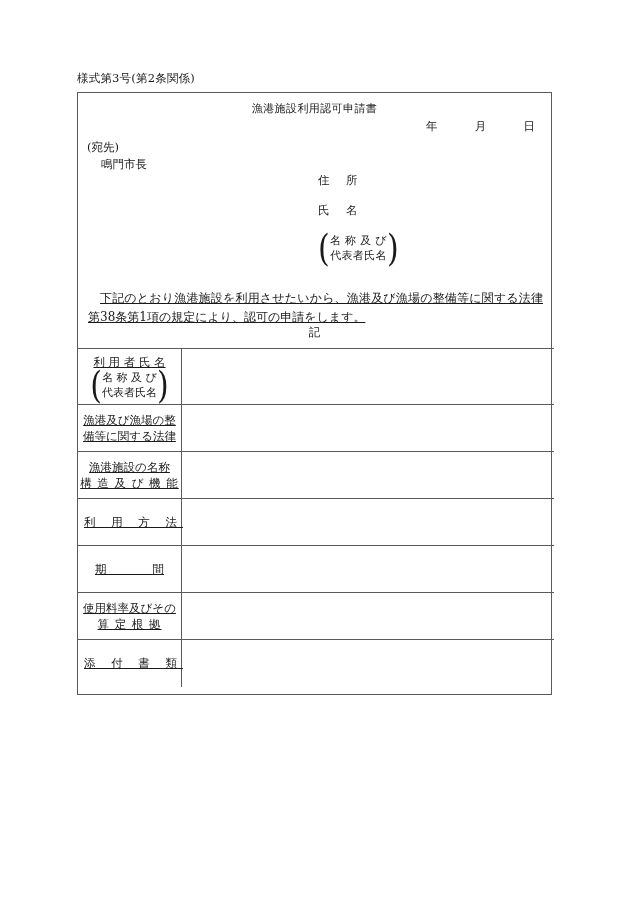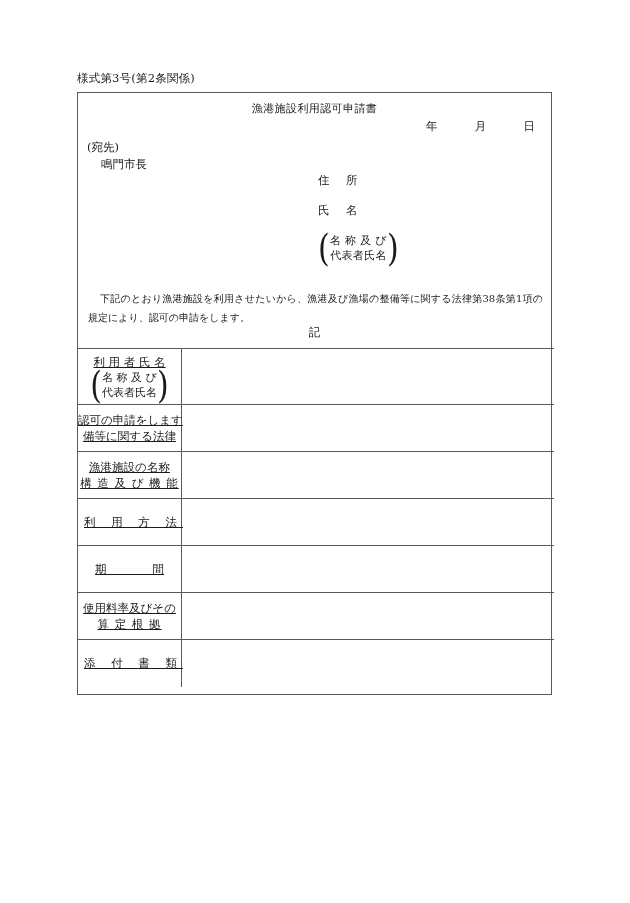--- a/index.html
+++ b/index.html
@@ -105,24 +105,25 @@
     font-size: 11px;
   }
   .brace-group .brace-lines div { white-space: nowrap; }
   .sp-mid { letter-spacing: 2.5px; }
 
   #body-text {
     position: absolute;
     left: 10px;
     top: 196px;
     width: 455px;
-    font-size: 10px;
+    font-size: 12px;
     line-height: 19px;
     text-indent: 12px;
     text-align: justify;
+    text-decoration: underline;
   }
 
   #ki-mark {
     position: absolute;
     left: 0;
     top: 232px;
     width: 100%;
     text-align: center;
     font-size: 11.5px;
   }
@@ -221,21 +222,21 @@
             </span>
             <span class="brace">)</span>
           </span>
         </td>
         <td class="value-cell"></td>
       </tr>
 
       <tr style="height:47px">
         <td class="label-cell">
           <div class="lbl-lines">
-            <div>認可の申請をします</div>
+            <div>漁港及び漁場の整</div>
             <div>備等に関する法律</div>
           </div>
         </td>
         <td class="value-cell"></td>
       </tr>
 
       <tr style="height:47px">
         <td class="label-cell">
           <div class="lbl-lines">
             <div>漁港施設の名称</div>

